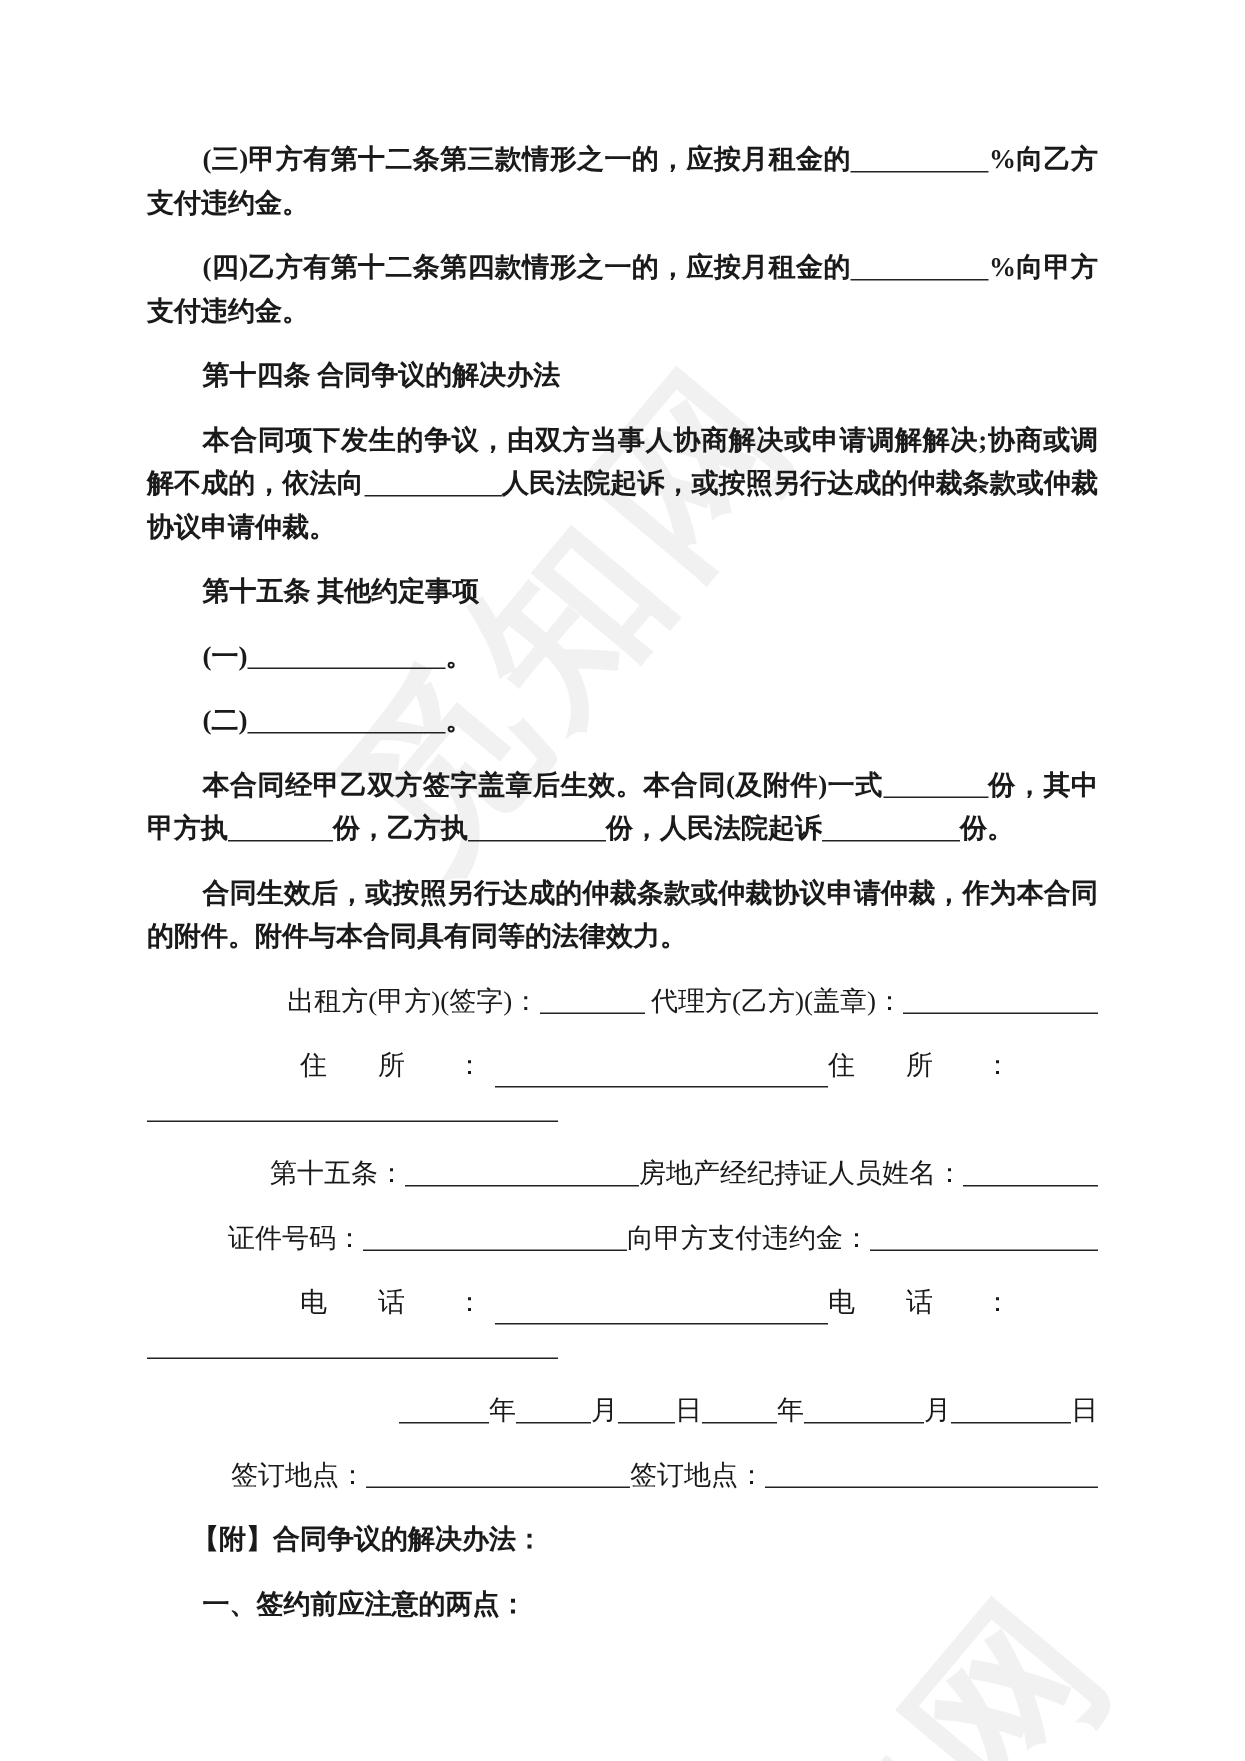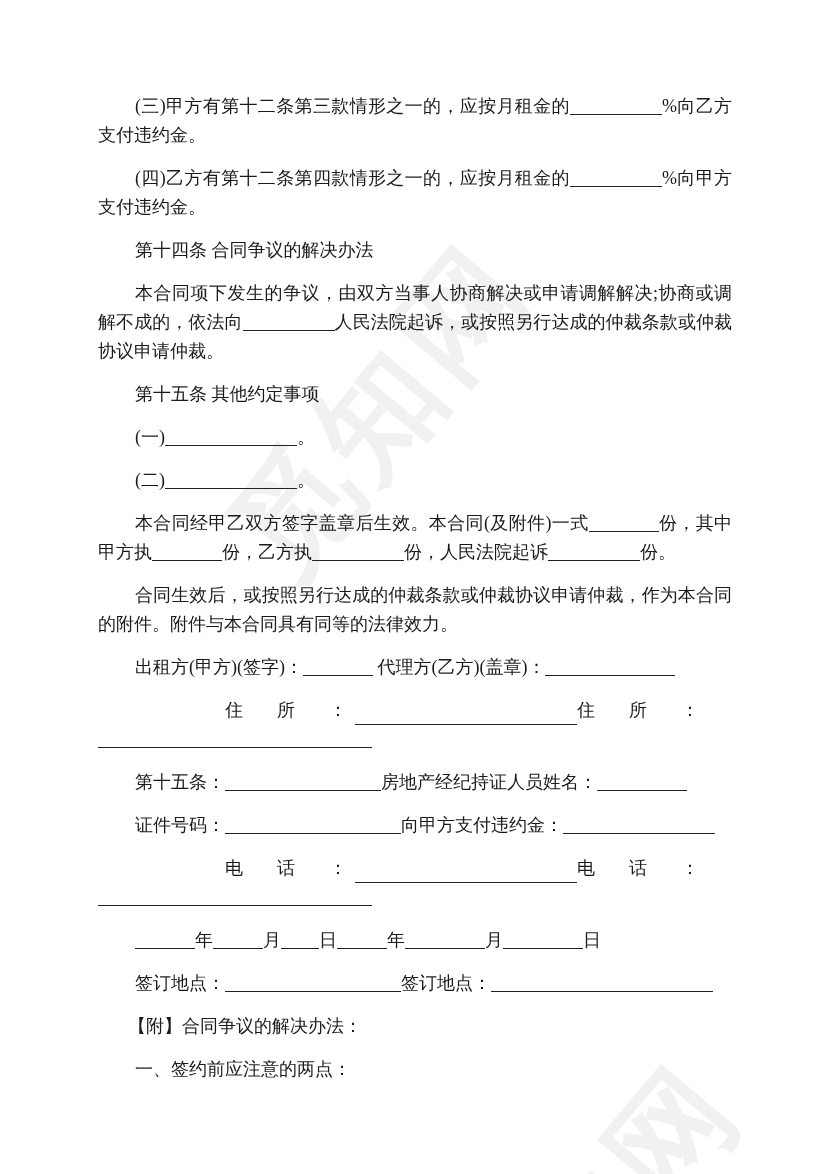--- a/index.html
+++ b/index.html
@@ -1,22 +1,22 @@
 <!DOCTYPE html>
 <html><head>
 <meta charset="utf-8">
 <style>
   html, body { margin:0; padding:0; background:#ffffff; }
   body { width:830px; height:1174px; position:relative; overflow:hidden;
          font-family: "Liberation Serif", "DejaVu Serif", serif; color:#1a1a1a; }
   .page { position:absolute; left:98px; top:92px; width:634px; font-size:18px; line-height:29px; }
-  .p { margin:0 0 14px 0; text-indent:37px; text-align:justify; }
+  .p { margin:0 0 14px 0; text-indent:37px; text-align:justify;font-weight:bold; }
   .u { display:inline-block; border-bottom:1px solid #222; height:20px; vertical-align:-3px; text-indent:0; }
-  .row { white-space:nowrap; text-indent:37px; margin:0 0 14px 0; }
-  .spread { display:flex; justify-content:center; align-items:flex-end; padding-left:102px; margin:0; height:29px; }
+  .row { white-space:nowrap; text-indent:37px; margin:0 0 14px 0;text-align:right; }
+  .spread { display:flex; justify-content:flex-start; align-items:flex-end; padding-left:102px; margin:0; height:29px; }
   .spread .u { vertical-align:auto; }
   .line-full { margin:0 0 14px 0; height:29px; }
   .watermark { position:absolute; font-family:"DejaVu Sans", sans-serif; font-weight:bold; color:rgba(0,0,0,0.055);
                font-size:120px; letter-spacing:8px; transform:rotate(-50deg); pointer-events:none; white-space:nowrap; }
 </style>
 </head>
 <body>
 
 <div class="watermark" style="left:190px; top:330px;">觅知网</div>
 <div class="watermark" style="left:400px; top:1150px;">觅知网</div>

